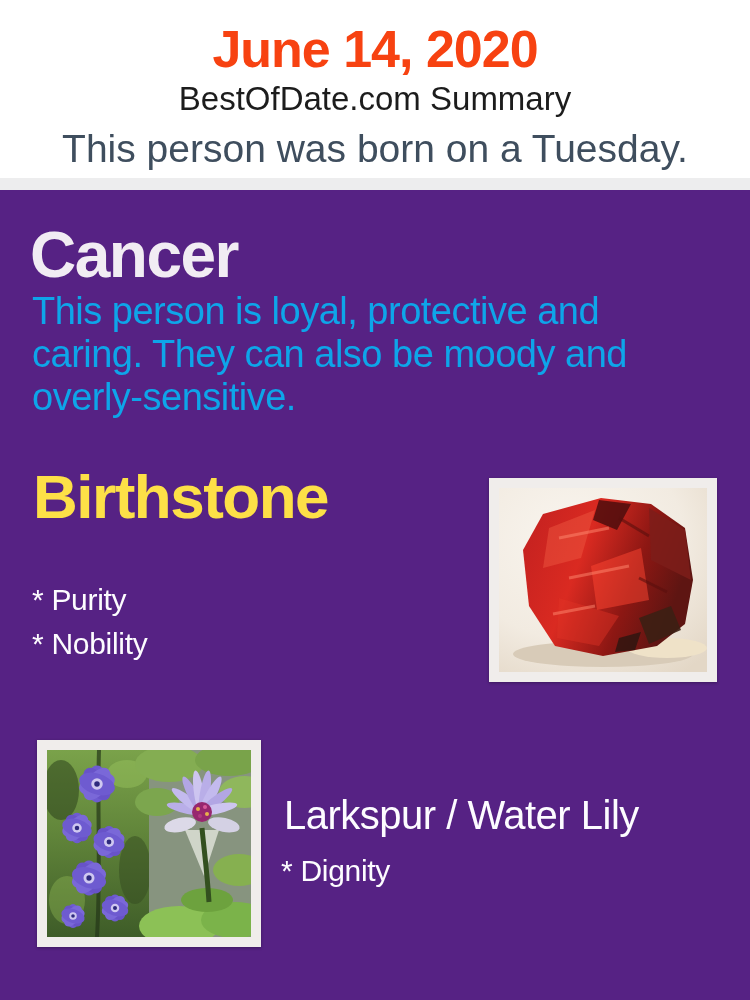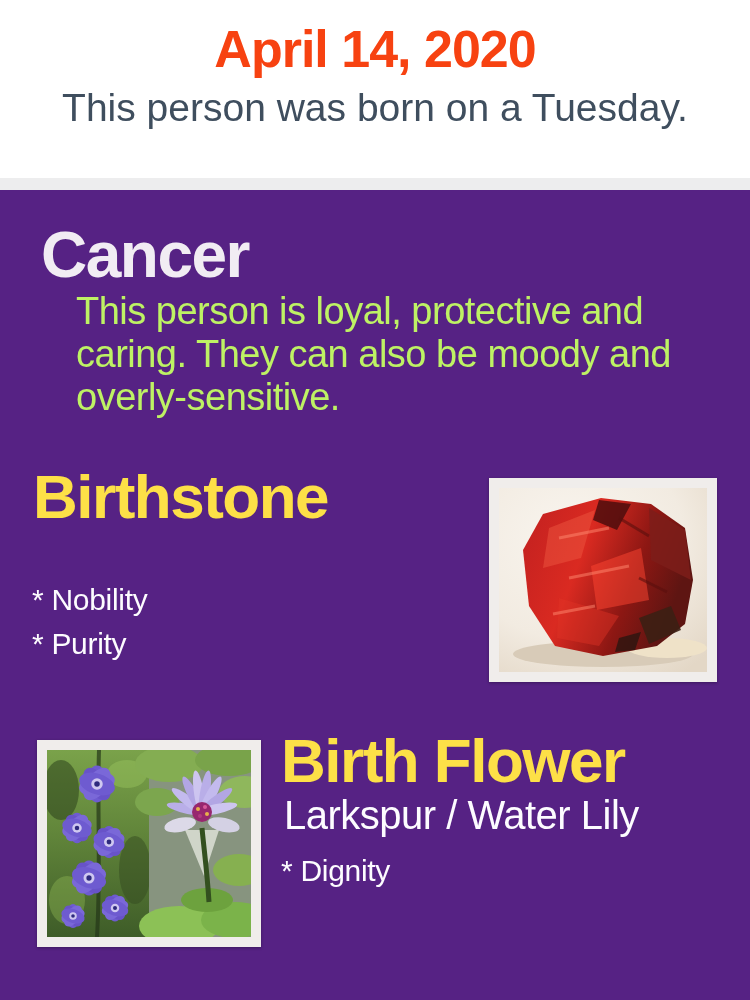--- a/index.html
+++ b/index.html
@@ -14,29 +14,29 @@
     padding-top:20px; font-size:52px; line-height:58px; font-weight:bold;
     color:#f74211; letter-spacing:-1px;
   }
   .site-summary { font-size:33px; line-height:40px; color:#1c1c1c; margin-top:1px; }
   .born-line   { font-size:39px; line-height:36px; color:#3f4e5e; margin-top:12px; }
   .divider { width:750px; height:12px; background:#ededee; }
   
   .main { position:relative; width:750px; height:810px; background:#562284; }
   .h-big {
     position:absolute; font-weight:bold; color:#f1ecf3;
-    font-size:64px; line-height:70px; letter-spacing:-1.5px; white-space:nowrap;margin-left:11px;
+    font-size:64px; line-height:70px; letter-spacing:-1.5px; white-space:nowrap;
   }
   .h-section {
     position:absolute; font-weight:bold; color:#fde047;
     font-size:62px; line-height:62px; letter-spacing:-1.5px; white-space:nowrap;
   }
   .desc {
     position:absolute; left:32px; top:100px; width:650px;
-    font-size:38px; line-height:43px; color:#bef264; letter-spacing:-0.5px;margin-left:44px;
+    font-size:38px; line-height:43px; color:#0ea5e9; letter-spacing:-0.5px;
   }
   .sub-name {
     position:absolute; font-size:40px; line-height:46px; color:#fdfcff;
     letter-spacing:-0.5px; white-space:nowrap;
   }
   .traits { position:absolute; color:#fdfcff; font-size:30px; }
   .traits .trait { display:block; letter-spacing:-0.3px; }
   .traits-stone .trait { line-height:44px; }
   .traits-flower .trait { line-height:42px; }
   
@@ -55,35 +55,36 @@
   .pos-birthflower  { left:281px; top:540px; }
   .pos-flower-name  { left:284px; top:602px; }
   .pos-flower-traits{ left:281px; top:660px; }
 </style>
 </head>
 <body>
 
 <div class="page">
 
   <div class="header">
-    <div class="date-title">April 14, 2020</div>
+    <div class="date-title">June 14, 2020</div>
+    <div class="site-summary">BestOfDate.com Summary</div>
     <div class="born-line">This person was born on a Tuesday.</div>
   </div>
 
   <div class="divider"></div>
 
   <div class="main">
 
     <div class="h-big pos-cancer">Cancer</div>
     <div class="desc">This person is loyal, protective and caring. They can also be moody and overly-sensitive.</div>
 
     <div class="h-section pos-birthstone">Birthstone</div>
     <div class="traits traits-stone pos-stone-traits">
+      <span class="trait">* Purity</span>
       <span class="trait">* Nobility</span>
-      <span class="trait">* Purity</span>
     </div>
 
     <div class="photo-frame frame-ruby">
       <svg width="208" height="184" viewBox="0 0 208 184">
         <defs>
           <radialGradient id="rbg" cx="35%" cy="28%" r="90%">
             <stop offset="0" stop-color="#f9f5ef"></stop>
             <stop offset="0.6" stop-color="#f2ebe1"></stop>
             <stop offset="1" stop-color="#e3d7c6"></stop>
           </radialGradient>
@@ -170,20 +171,19 @@
             <circle r="10" fill="#97276f"></circle>
             <circle cx="-4" cy="-3" r="2" fill="#e8b04a"></circle>
             <circle cx="3" cy="-5" r="2" fill="#d85a9a"></circle>
             <circle cx="5" cy="2" r="2" fill="#e8b04a"></circle>
             <circle cx="-2" cy="4" r="2" fill="#b03a80"></circle>
           </g>
         </g>
       </svg>
     </div>
 
-    <div class="h-section pos-birthflower">Birth Flower</div>
     <div class="sub-name pos-flower-name">Larkspur / Water Lily</div>
     <div class="traits traits-flower pos-flower-traits">
       <span class="trait">* Dignity</span>
     </div>
 
   </div>
 </div>
 
 </body></html>

